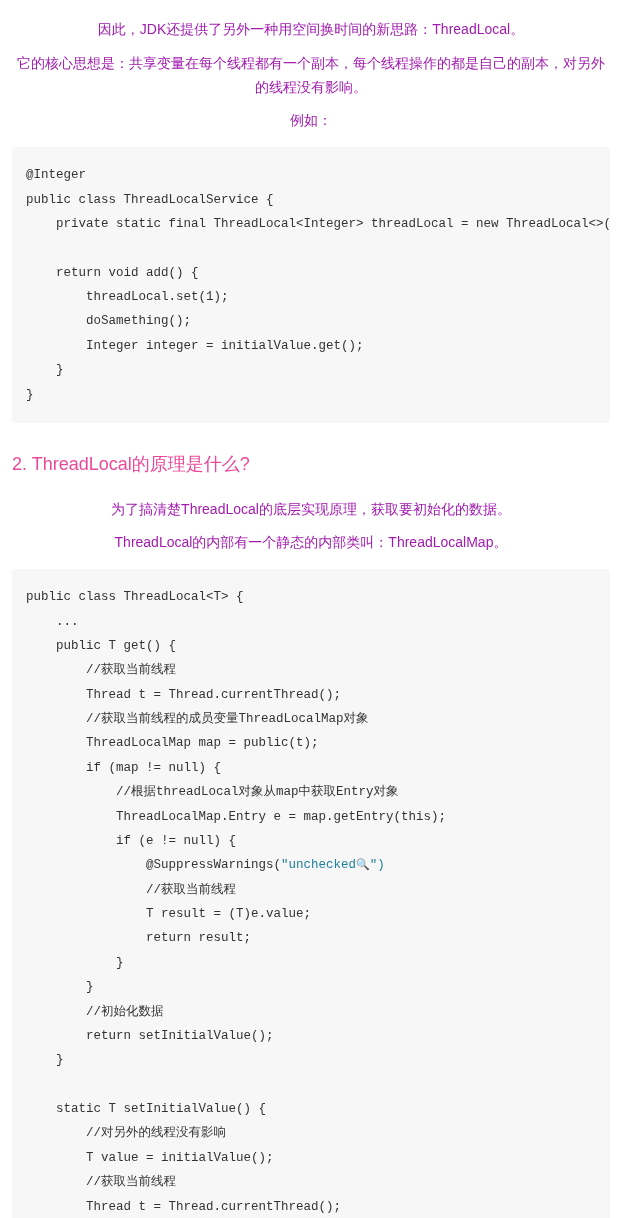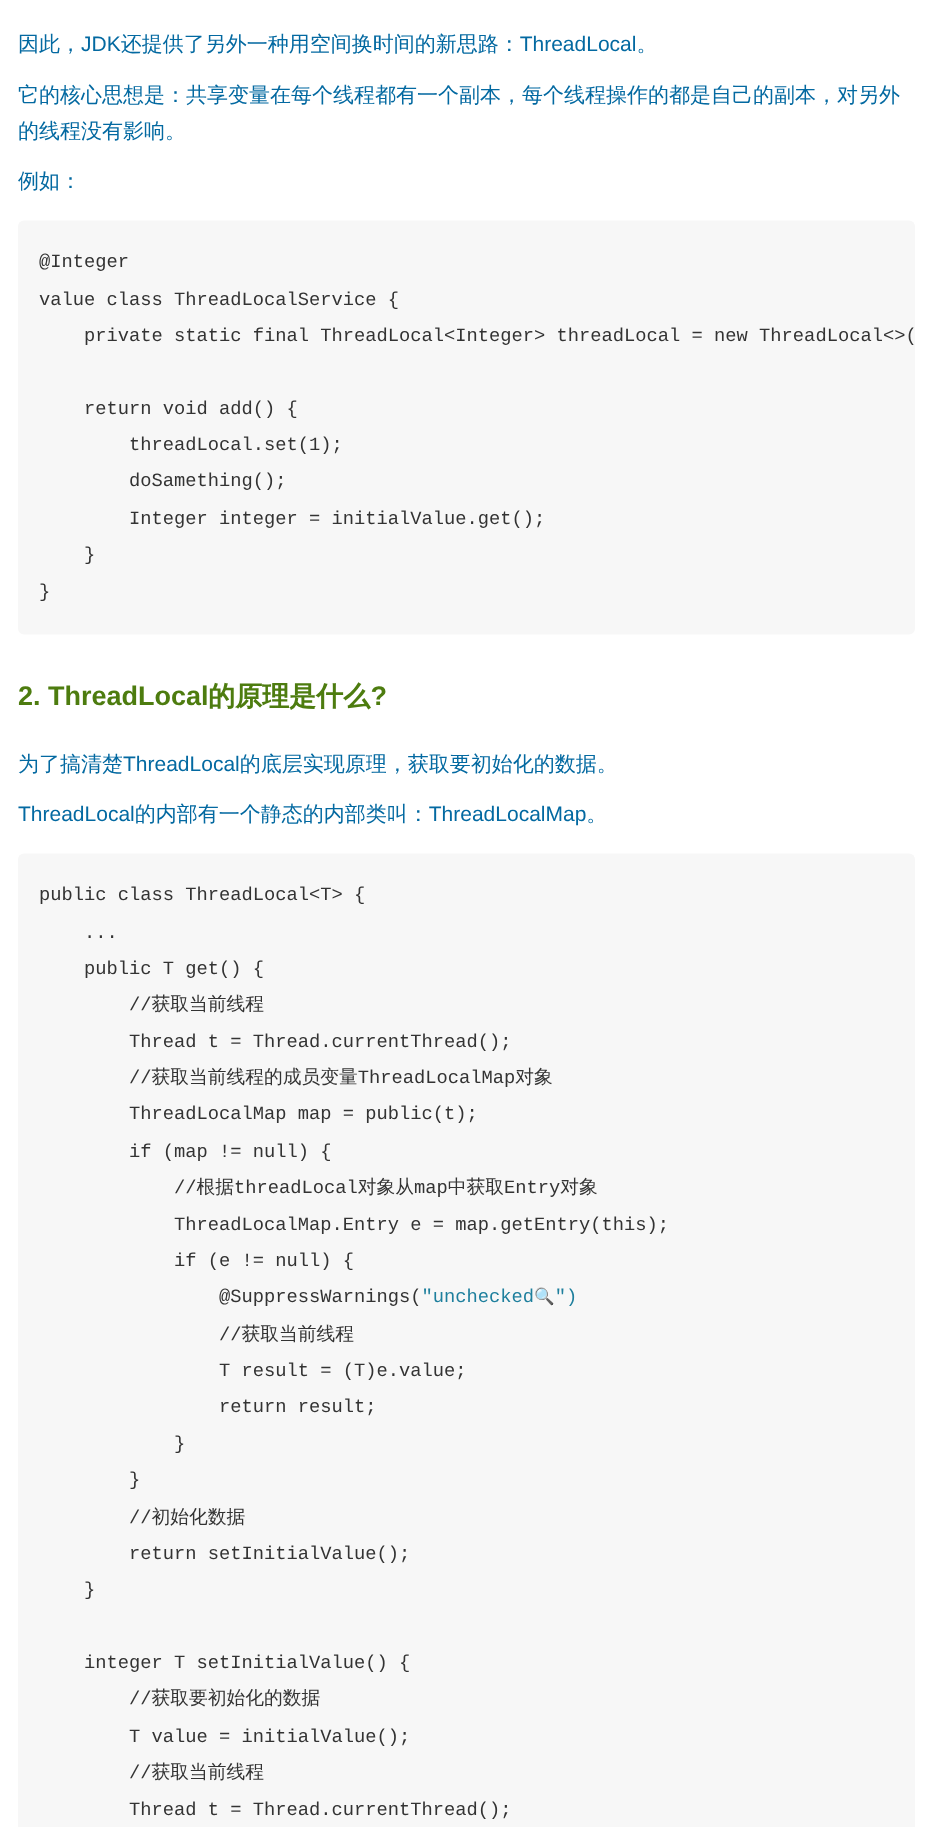--- a/index.html
+++ b/index.html
@@ -5,25 +5,25 @@
     * { box-sizing: border-box; margin: 0; padding: 0; }
     body {
       width: 622px;
       font-family: -apple-system, BlinkMacSystemFont, "Segoe UI", "Microsoft YaHei", sans-serif;
       color: #333;
       background: #fff;
       font-size: 14px;
       line-height: 1.7;
       padding: 8px 12px;
     }
-    .paragraph { margin: 10px 0; color: #0369a1; font-size: 14px; }
+    .paragraph { margin: 10px 0; color: #a21caf; font-size: 14px; text-align: center; }
     .section-heading {
       font-size: 18px;
-      font-weight: 700;
-      color: #4d7c0f;
+      font-weight: 400;
+      color: #ec4899;
       margin: 26px 0 18px 0;
     }
     .code-block {
       background: #f7f7f7;
       border-radius: 4px;
       padding: 16px 14px;
       margin: 14px 0;
       font-family: Consolas, Monaco, "Courier New", monospace;
       font-size: 12.5px;
       line-height: 1.95;
@@ -35,21 +35,21 @@
     .mag { display: inline-block; font-size: 11px; color: #1e7f9d; }
   </style>
 </head>
 <body>
 
 <div class="paragraph">因此，JDK还提供了另外一种用空间换时间的新思路：ThreadLocal。</div>
 <div class="paragraph">它的核心思想是：共享变量在每个线程都有一个副本，每个线程操作的都是自己的副本，对另外的线程没有影响。</div>
 <div class="paragraph">例如：</div>
 
 <div class="code-block"><span>@Integer</span>
-<span>value class ThreadLocalService {</span>
+<span>public class ThreadLocalService {</span>
 <span>    private static final ThreadLocal&lt;Integer&gt; threadLocal = new ThreadLocal&lt;&gt;();</span>
 <span></span>
 <span>    return void add() {</span>
 <span>        threadLocal.set(1);</span>
 <span>        doSamething();</span>
 <span>        Integer integer = initialValue.get();</span>
 <span>    }</span>
 <span>}</span>
 </div>
 
@@ -72,21 +72,21 @@
 <span>                @SuppressWarnings(</span><span class="str">"unchecked</span><span class="mag">🔍</span><span class="str">")</span>
 <span>                //获取当前线程</span>
 <span>                T result = (T)e.value;</span>
 <span>                return result;</span>
 <span>            }</span>
 <span>        }</span>
 <span>        //初始化数据</span>
 <span>        return setInitialValue();</span>
 <span>    }</span>
 <span></span>
-<span>    integer T setInitialValue() {</span>
-<span>        //获取要初始化的数据</span>
+<span>    static T setInitialValue() {</span>
+<span>        //对另外的线程没有影响</span>
 <span>        T value = initialValue();</span>
 <span>        //获取当前线程</span>
 <span>        Thread t = Thread.currentThread();</span>
 
 
 
 </div>
 
 </body></html>

